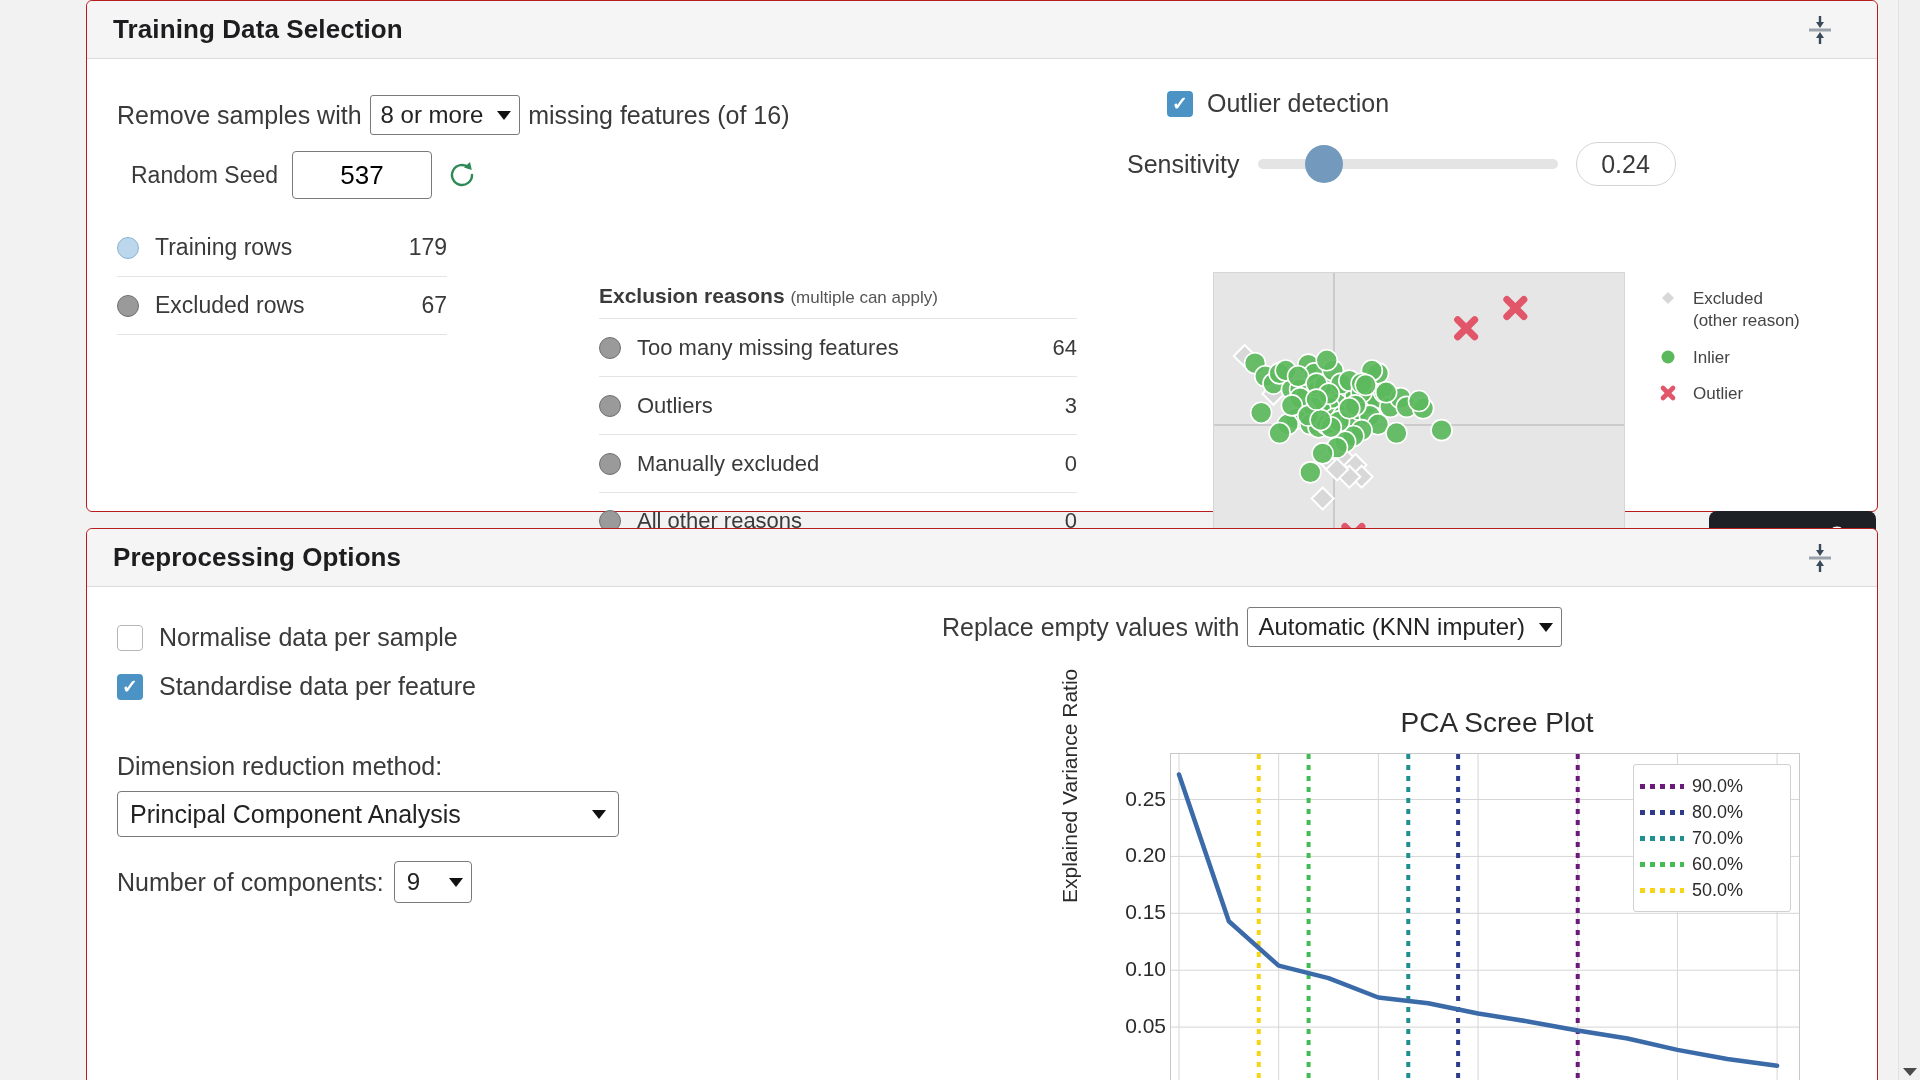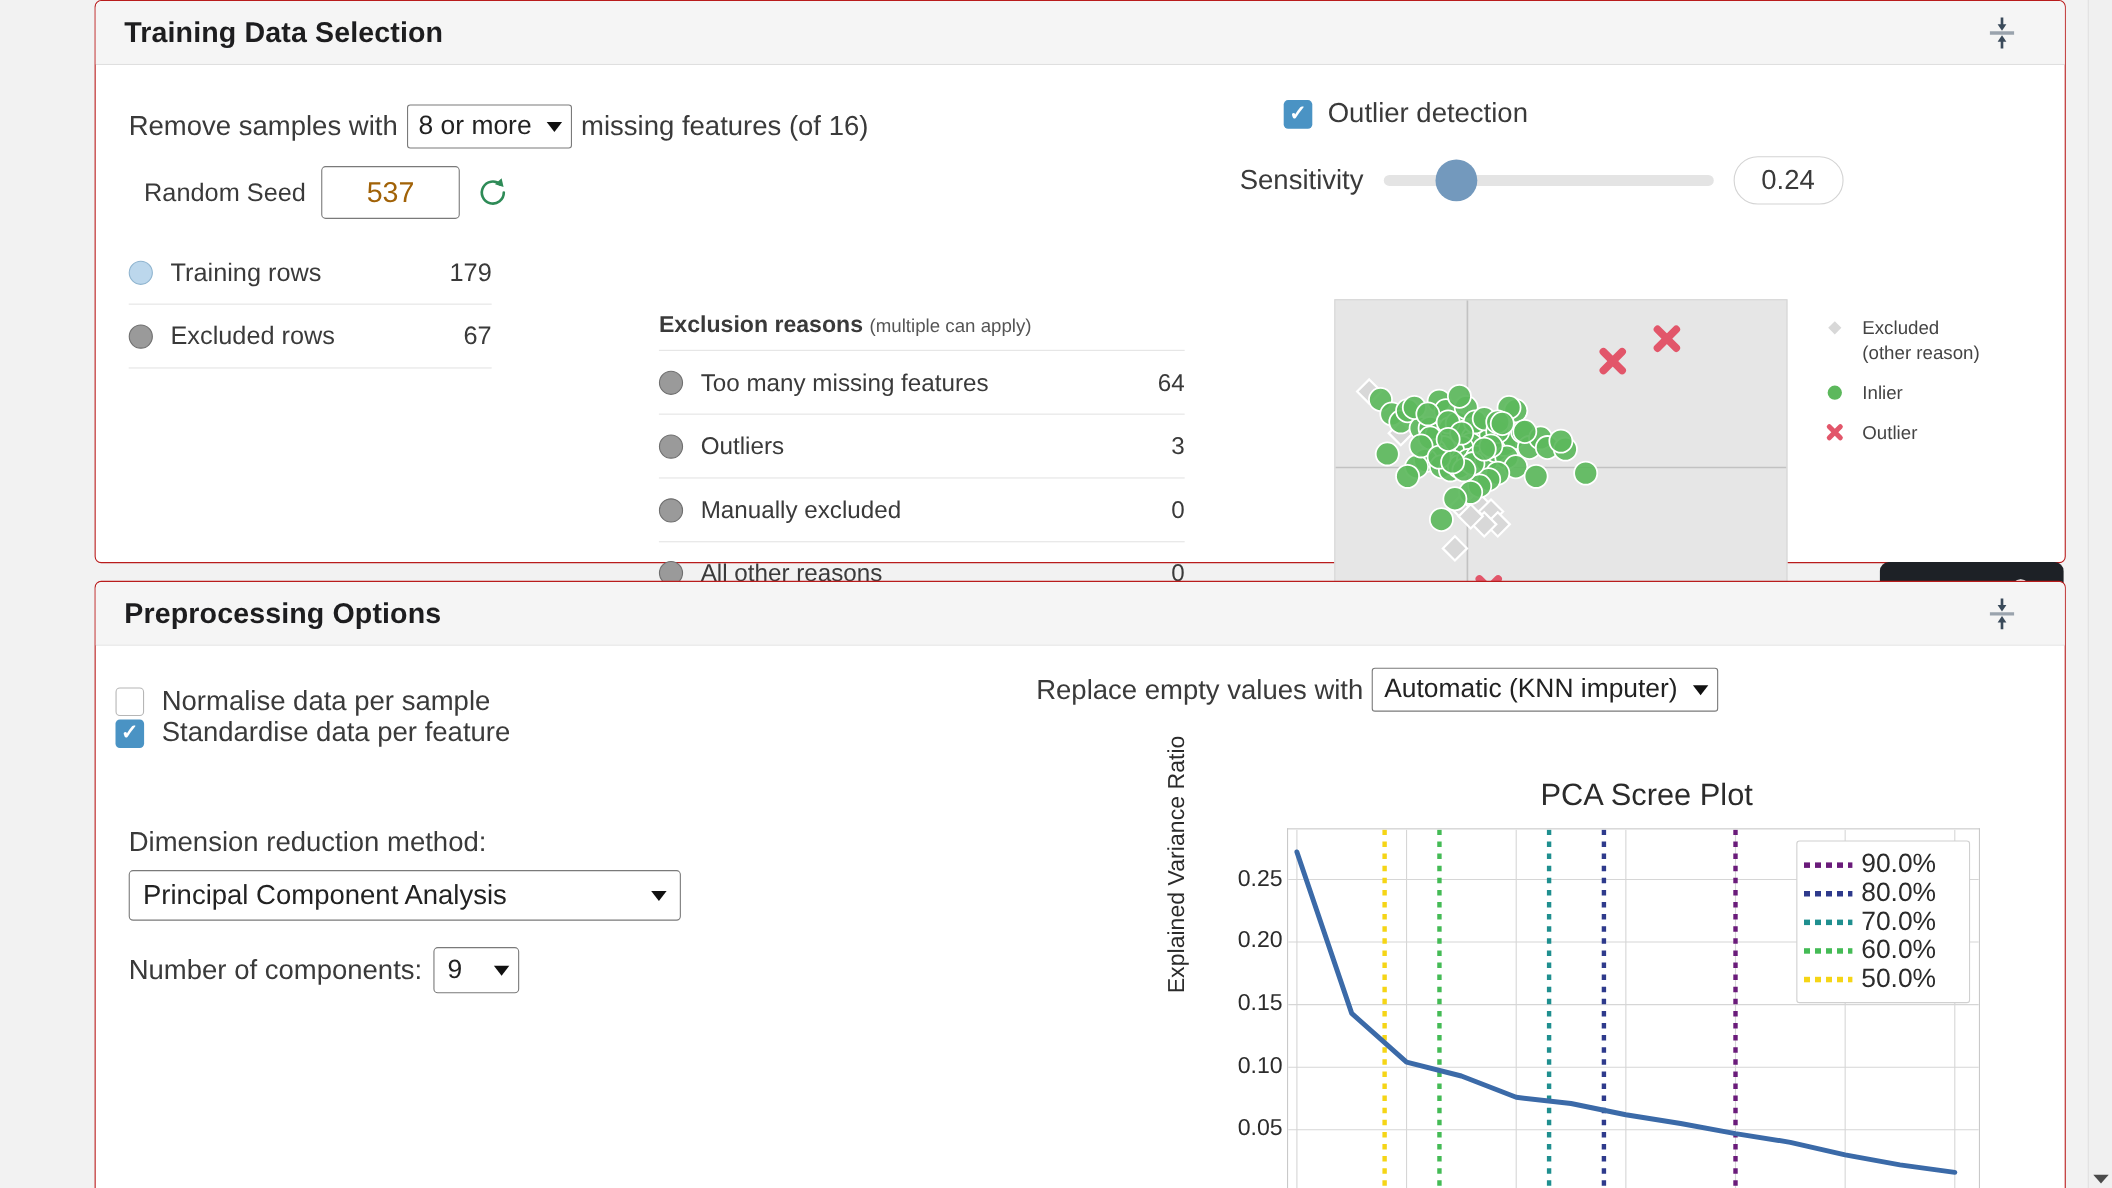--- a/index.html
+++ b/index.html
@@ -68,23 +68,23 @@
     border-right: 7px solid transparent; border-top: 9px solid #111;
     flex: 0 0 auto;
   }
 
   .row-seed {
     position: absolute; left: 44px; top: 92px;
     display: flex; align-items: center; gap: 14px;
     font-size: 23px; color: #3a3a3a;
   }
   .seed-input {
-    width: 126px; height: 48px; border: 1px solid #7a7a7a; border-radius: 4px;
+    width: 140px; height: 48px; border: 1px solid #7a7a7a; border-radius: 4px;
     background: #fff; display: flex; align-items: center; justify-content: center;
-    font-size: 26px; color: #a16207;
+    font-size: 26px; color: #000000;
   }
   .refresh-icon { width: 32px; height: 32px; }
 
   
   .rows-table { position: absolute; left: 30px; top: 160px; width: 330px; }
   .rows-row {
     display: flex; align-items: center; height: 58px;
     border-bottom: 1px solid #e4e4e4; font-size: 23px; color: #3a3a3a;
   }
   .rows-row .dot { width: 22px; height: 22px; border-radius: 50%; margin-right: 16px; flex: 0 0 auto; }
@@ -151,21 +151,21 @@
     width: 167px; height: 58px; background: #1d2126; border-radius: 8px;
     display: flex; align-items: center; justify-content: center; gap: 8px;
     color: #fff; font-size: 25px;
   }
 
   
   #panel-preproc { top: 528px; height: 560px; }
   .p2-body { position: relative; height: 500px; }
 
   .chk-row { display: flex; align-items: center; gap: 16px; font-size: 25px; color: #3a3a3a; }
-  .pp-checks { position: absolute; left: 18px; top: 36px; display: flex; flex-direction: column; }
+  .pp-checks { position: absolute; left: 30px; top: 36px; display: flex; flex-direction: column; gap: 20px; }
 
   .replace-row {
     position: absolute; left: 855px; top: 20px;
     display: flex; align-items: center; font-size: 25px; color: #3a3a3a;
   }
 
   .dr-block { position: absolute; left: 30px; top: 165px; }
   .dr-label { font-size: 25px; color: #3a3a3a; }
   .dr-select {
     margin-top: 10px; width: 502px; height: 46px;
@@ -194,21 +194,21 @@
     position: absolute; left: 108px; top: 46px; width: 630px; height: 330px;
     border: 1px solid #c9c9c9; border-bottom: none; background: #fff; overflow: hidden;
   }
   .chart-legend {
     position: absolute; right: 8px; top: 10px; width: 158px;
     background: #fff; border: 1px solid #d0d0d0; border-radius: 3px;
     padding: 8px 6px;
   }
   .cl-item { display: flex; align-items: center; gap: 8px; height: 26px; }
   .cl-dash { width: 44px; height: 5px; flex: 0 0 auto; }
-  .cl-txt { font-size: 24px; color: #2b2b2b; }
+  .cl-txt { font-size: 18px; color: #2b2b2b; }
 </style>
 </head>
 <body>
 
 <div class="app">
 
   <div class="panel" id="panel-training">
     <div class="panel-header">
       <div class="panel-title">Training Data Selection</div>
       <div class="collapse-icon">

